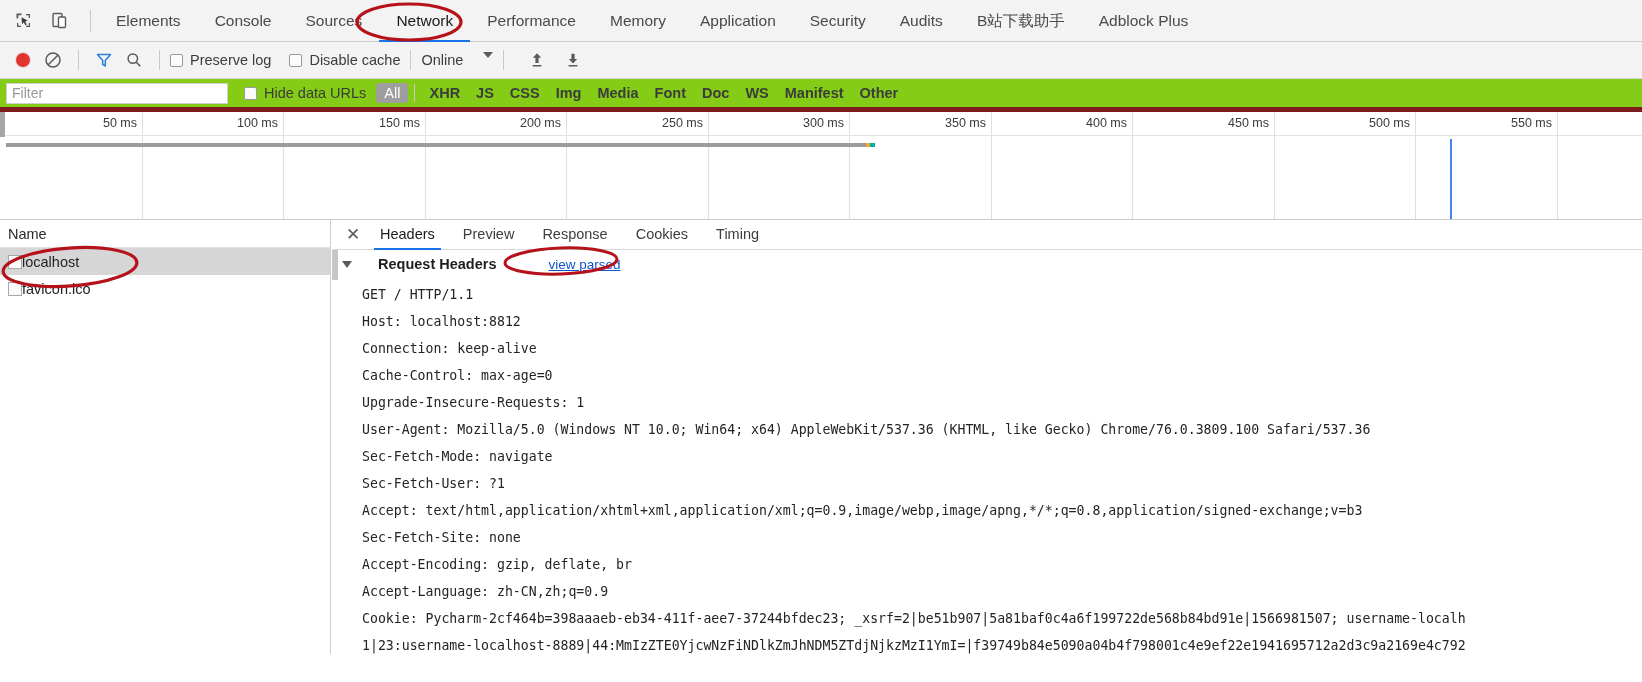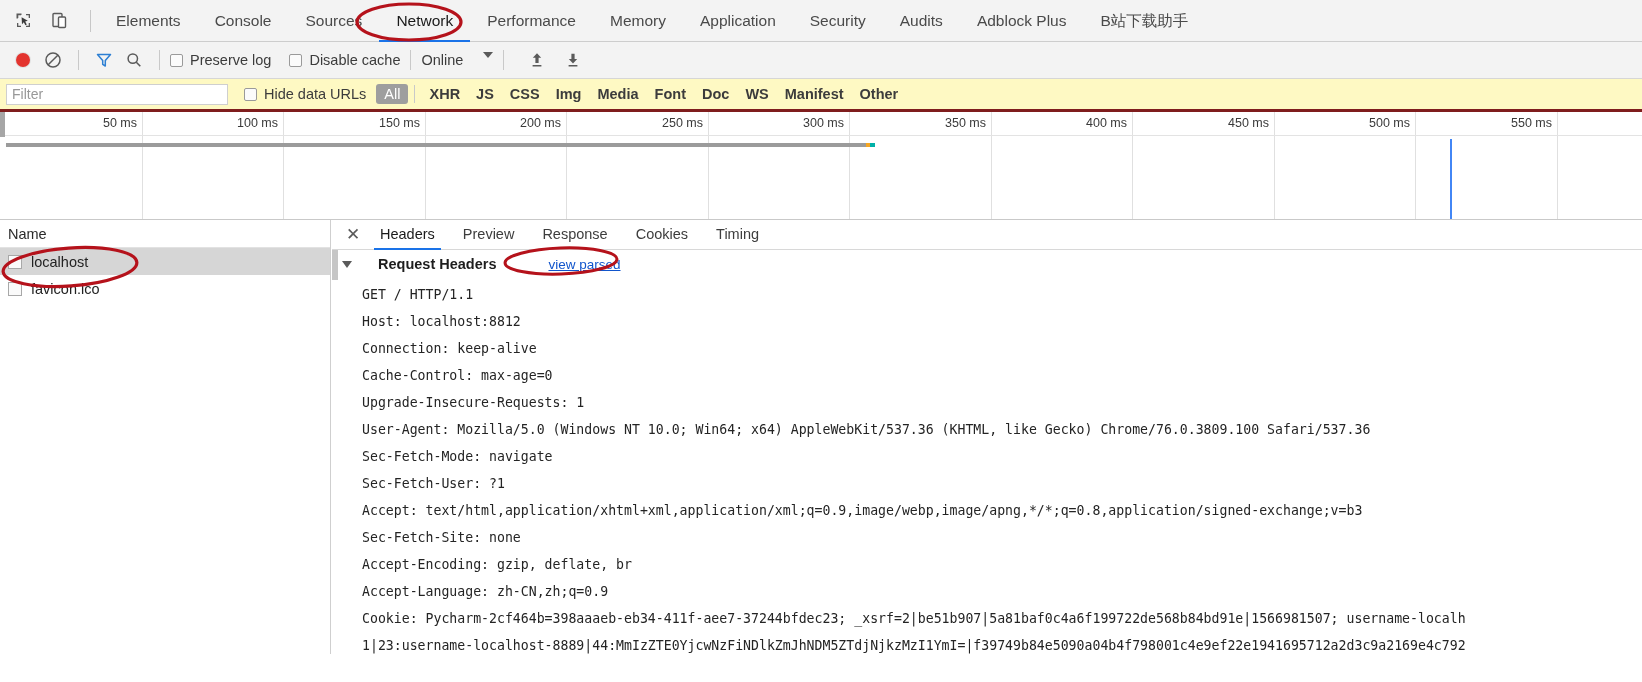--- a/index.html
+++ b/index.html
@@ -68,22 +68,22 @@
     font-size: 14.5px; color: #3c3c3c; cursor: pointer;
   }
   .caret-dn {
     width: 0; height: 0; border-left: 5px solid transparent; border-right: 5px solid transparent;
     border-top: 6px solid #5a5a5a;
   }
 
   
   .filterbar {
     position: absolute; top: 79px; left: 0; width: 1642px; height: 33px;
-    background: #fef9c3;
-    border-bottom: 3px solid #7f1d1d;
+    background: #84cc16;
+    border-bottom: 5px solid #7f1d1d;
     display: flex; align-items: center; padding-left: 6px;
   }
   .filter-input {
     width: 222px; height: 21px; border: 1px solid #cfcfcf; background: #fff;
     font-family: "Liberation Sans", sans-serif; font-size: 14px; color: #333;
     padding: 0 5px; outline: none;
   }
   .filter-input::placeholder { color: #989898; }
   .hide-data { margin-left: 16px; }
   .typefilters { display: flex; align-items: center; gap: 0; margin-left: 10px; }
@@ -129,21 +129,21 @@
   .listpane {
     position: absolute; top: 220px; left: 0; width: 331px; bottom: 0;
     background: #fff; border-right: 1px solid #cfcfcf;
   }
   .list-header {
     height: 28px; display: flex; align-items: center; padding-left: 8px;
     font-size: 14.5px; color: #2b2b2b; border-bottom: 1px solid #e2e2e2;
     background: #fff;
   }
   .req-row {
-    height: 27px; display: flex; align-items: center; gap: 9px; padding-left: 8px;
+    height: 27px; display: flex; align-items: center; padding-left: 8px;
     font-size: 14.5px; color: #222; cursor: pointer;
   }
   .req-row.selected { background: #d6d6d6; }
   .favicon-box {
     width: 14px; height: 14px; border: 1px solid #a8a8a8; background: #fafafa;
     flex: 0 0 auto;
   }
 
   
   .detailpane {
@@ -221,22 +221,22 @@
     <div class="tabs" id="main-tabs">
         <div class="tab">Elements</div>
         <div class="tab">Console</div>
         <div class="tab">Sources</div>
         <div class="tab active">Network</div>
         <div class="tab">Performance</div>
         <div class="tab">Memory</div>
         <div class="tab">Application</div>
         <div class="tab">Security</div>
         <div class="tab">Audits</div>
+        <div class="tab">B站下载助手</div>
         <div class="tab">Adblock Plus</div>
-        <div class="tab">B站下载助手</div>
       </div>
   </div>
 
   <div class="nettoolbar">
     <div class="icbtn">
       <span class="rec-dot"></span>
     </div>
     <div class="icbtn">
       <svg width="18" height="18" viewBox="0 0 18 18">
         <circle cx="9" cy="9" r="7" fill="none" stroke="#5a5a5a" stroke-width="1.5"></circle>

